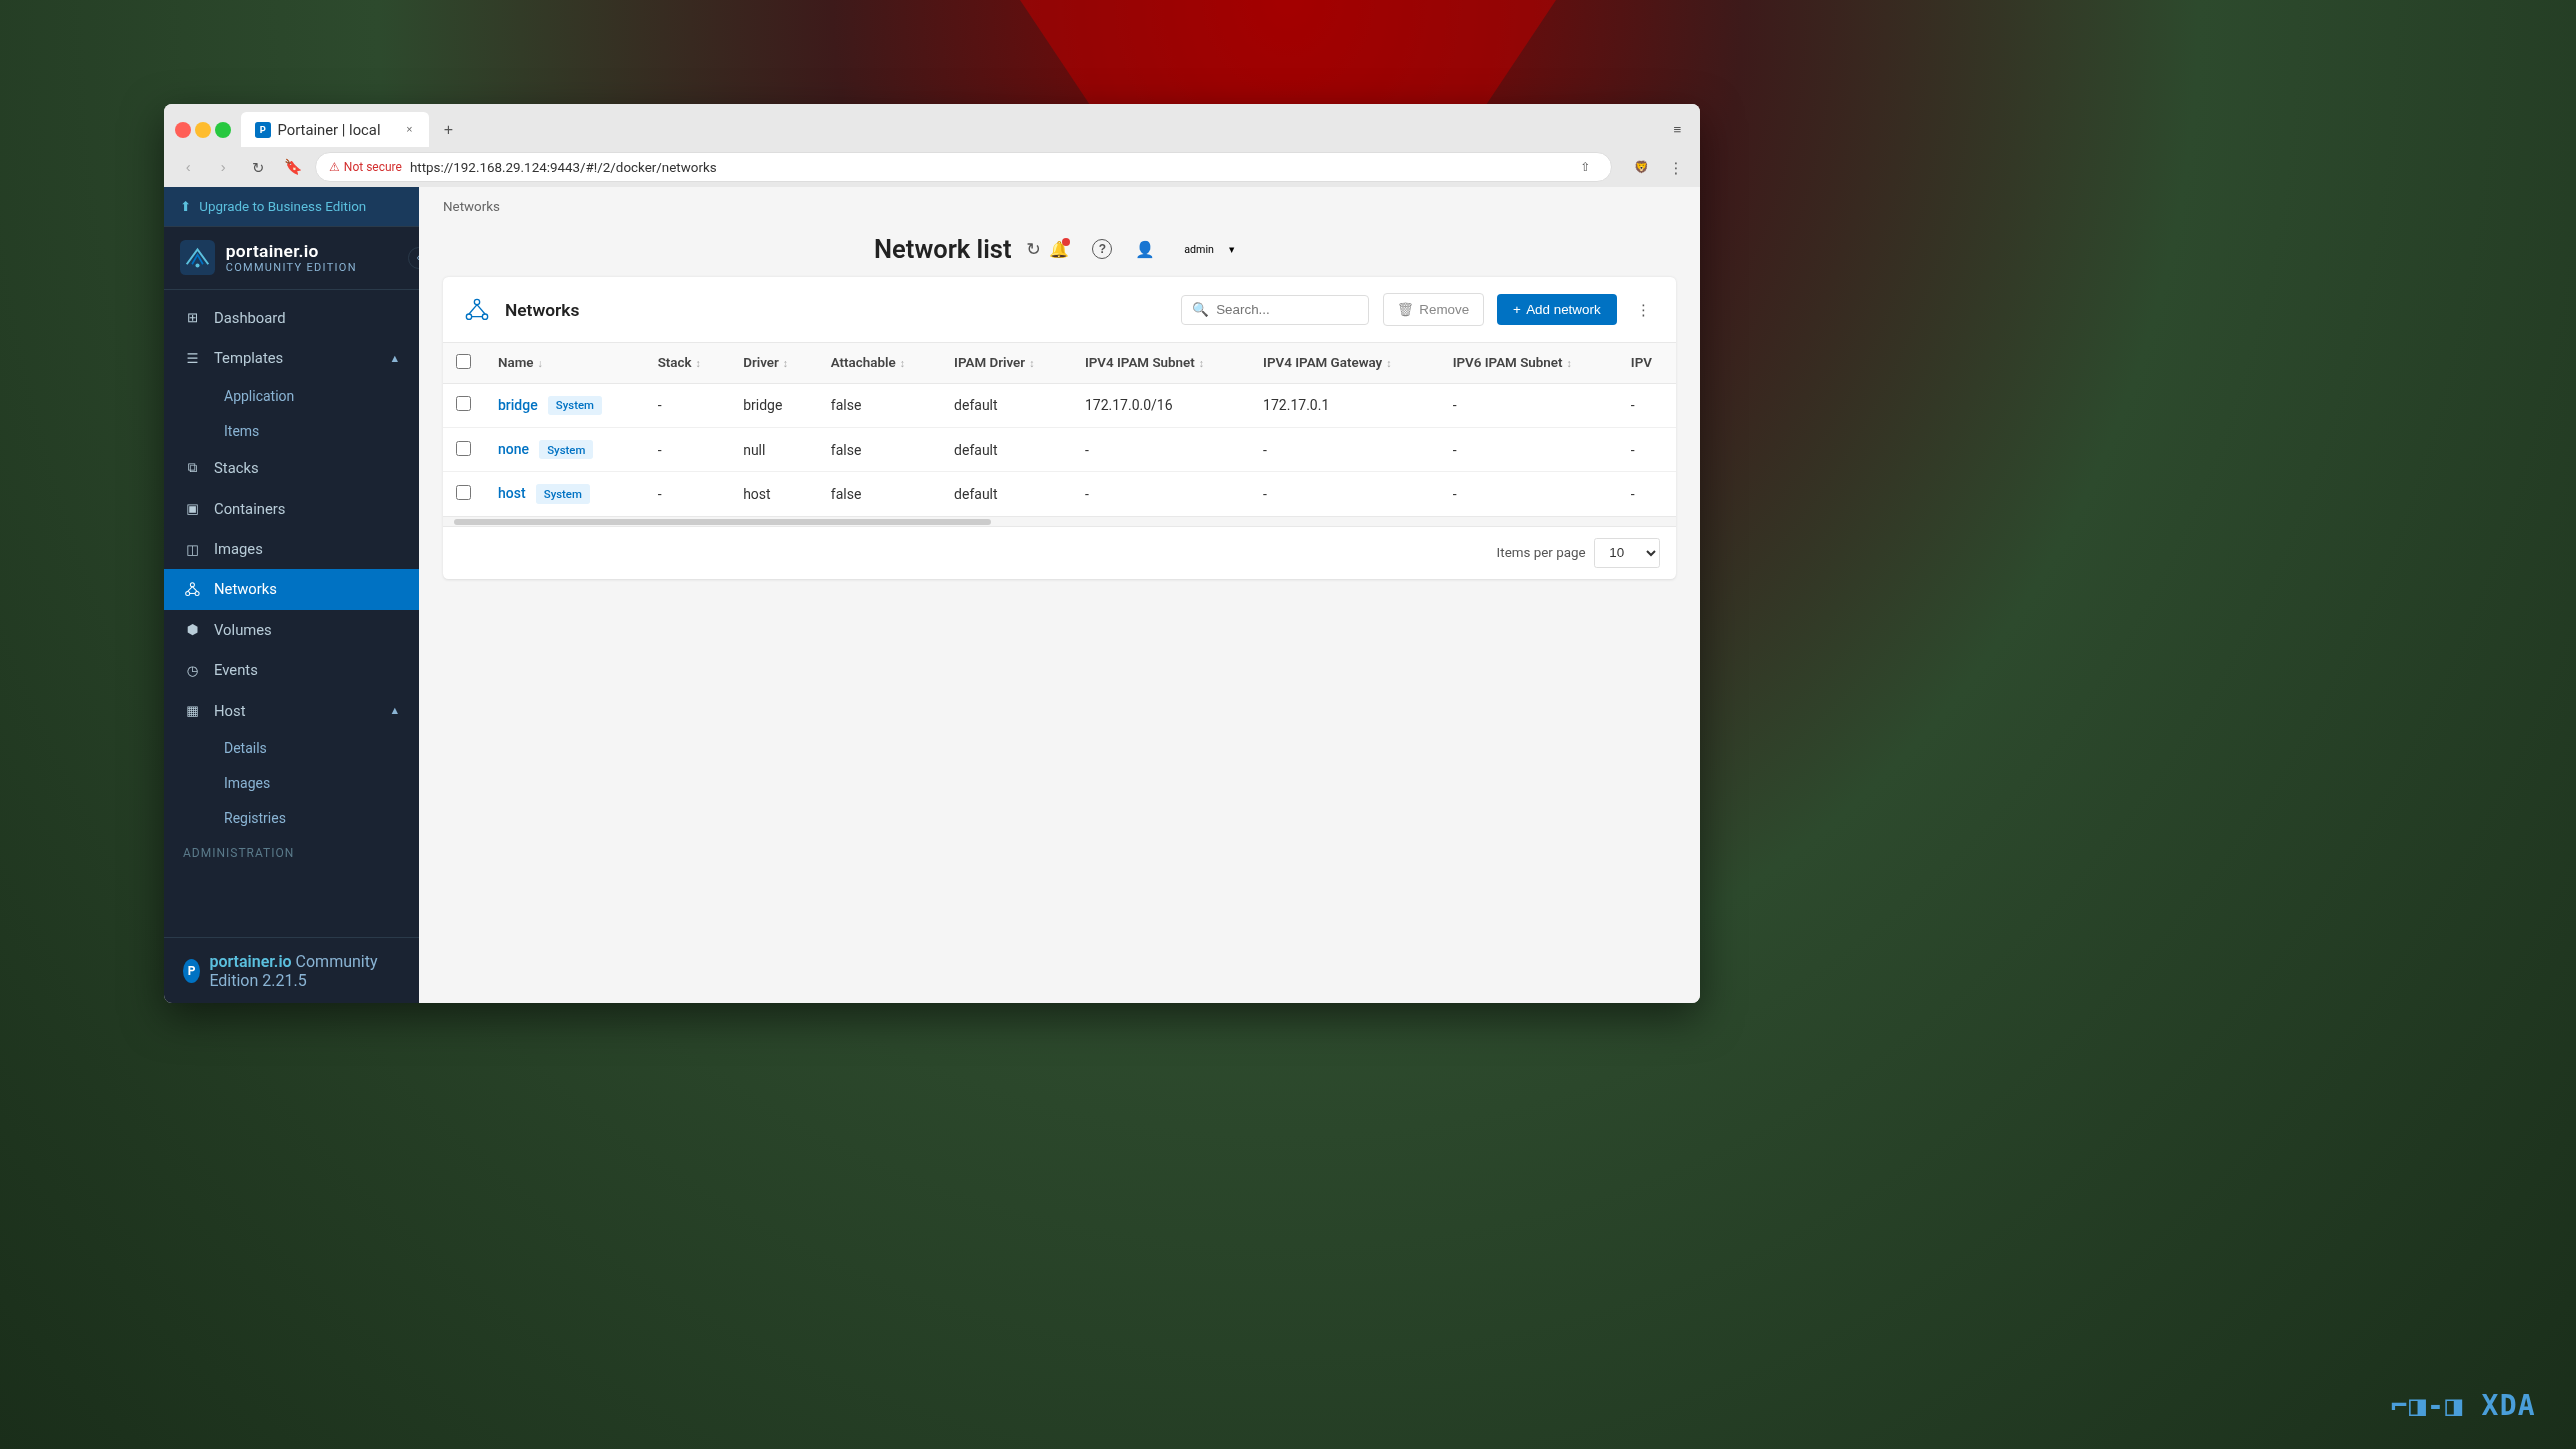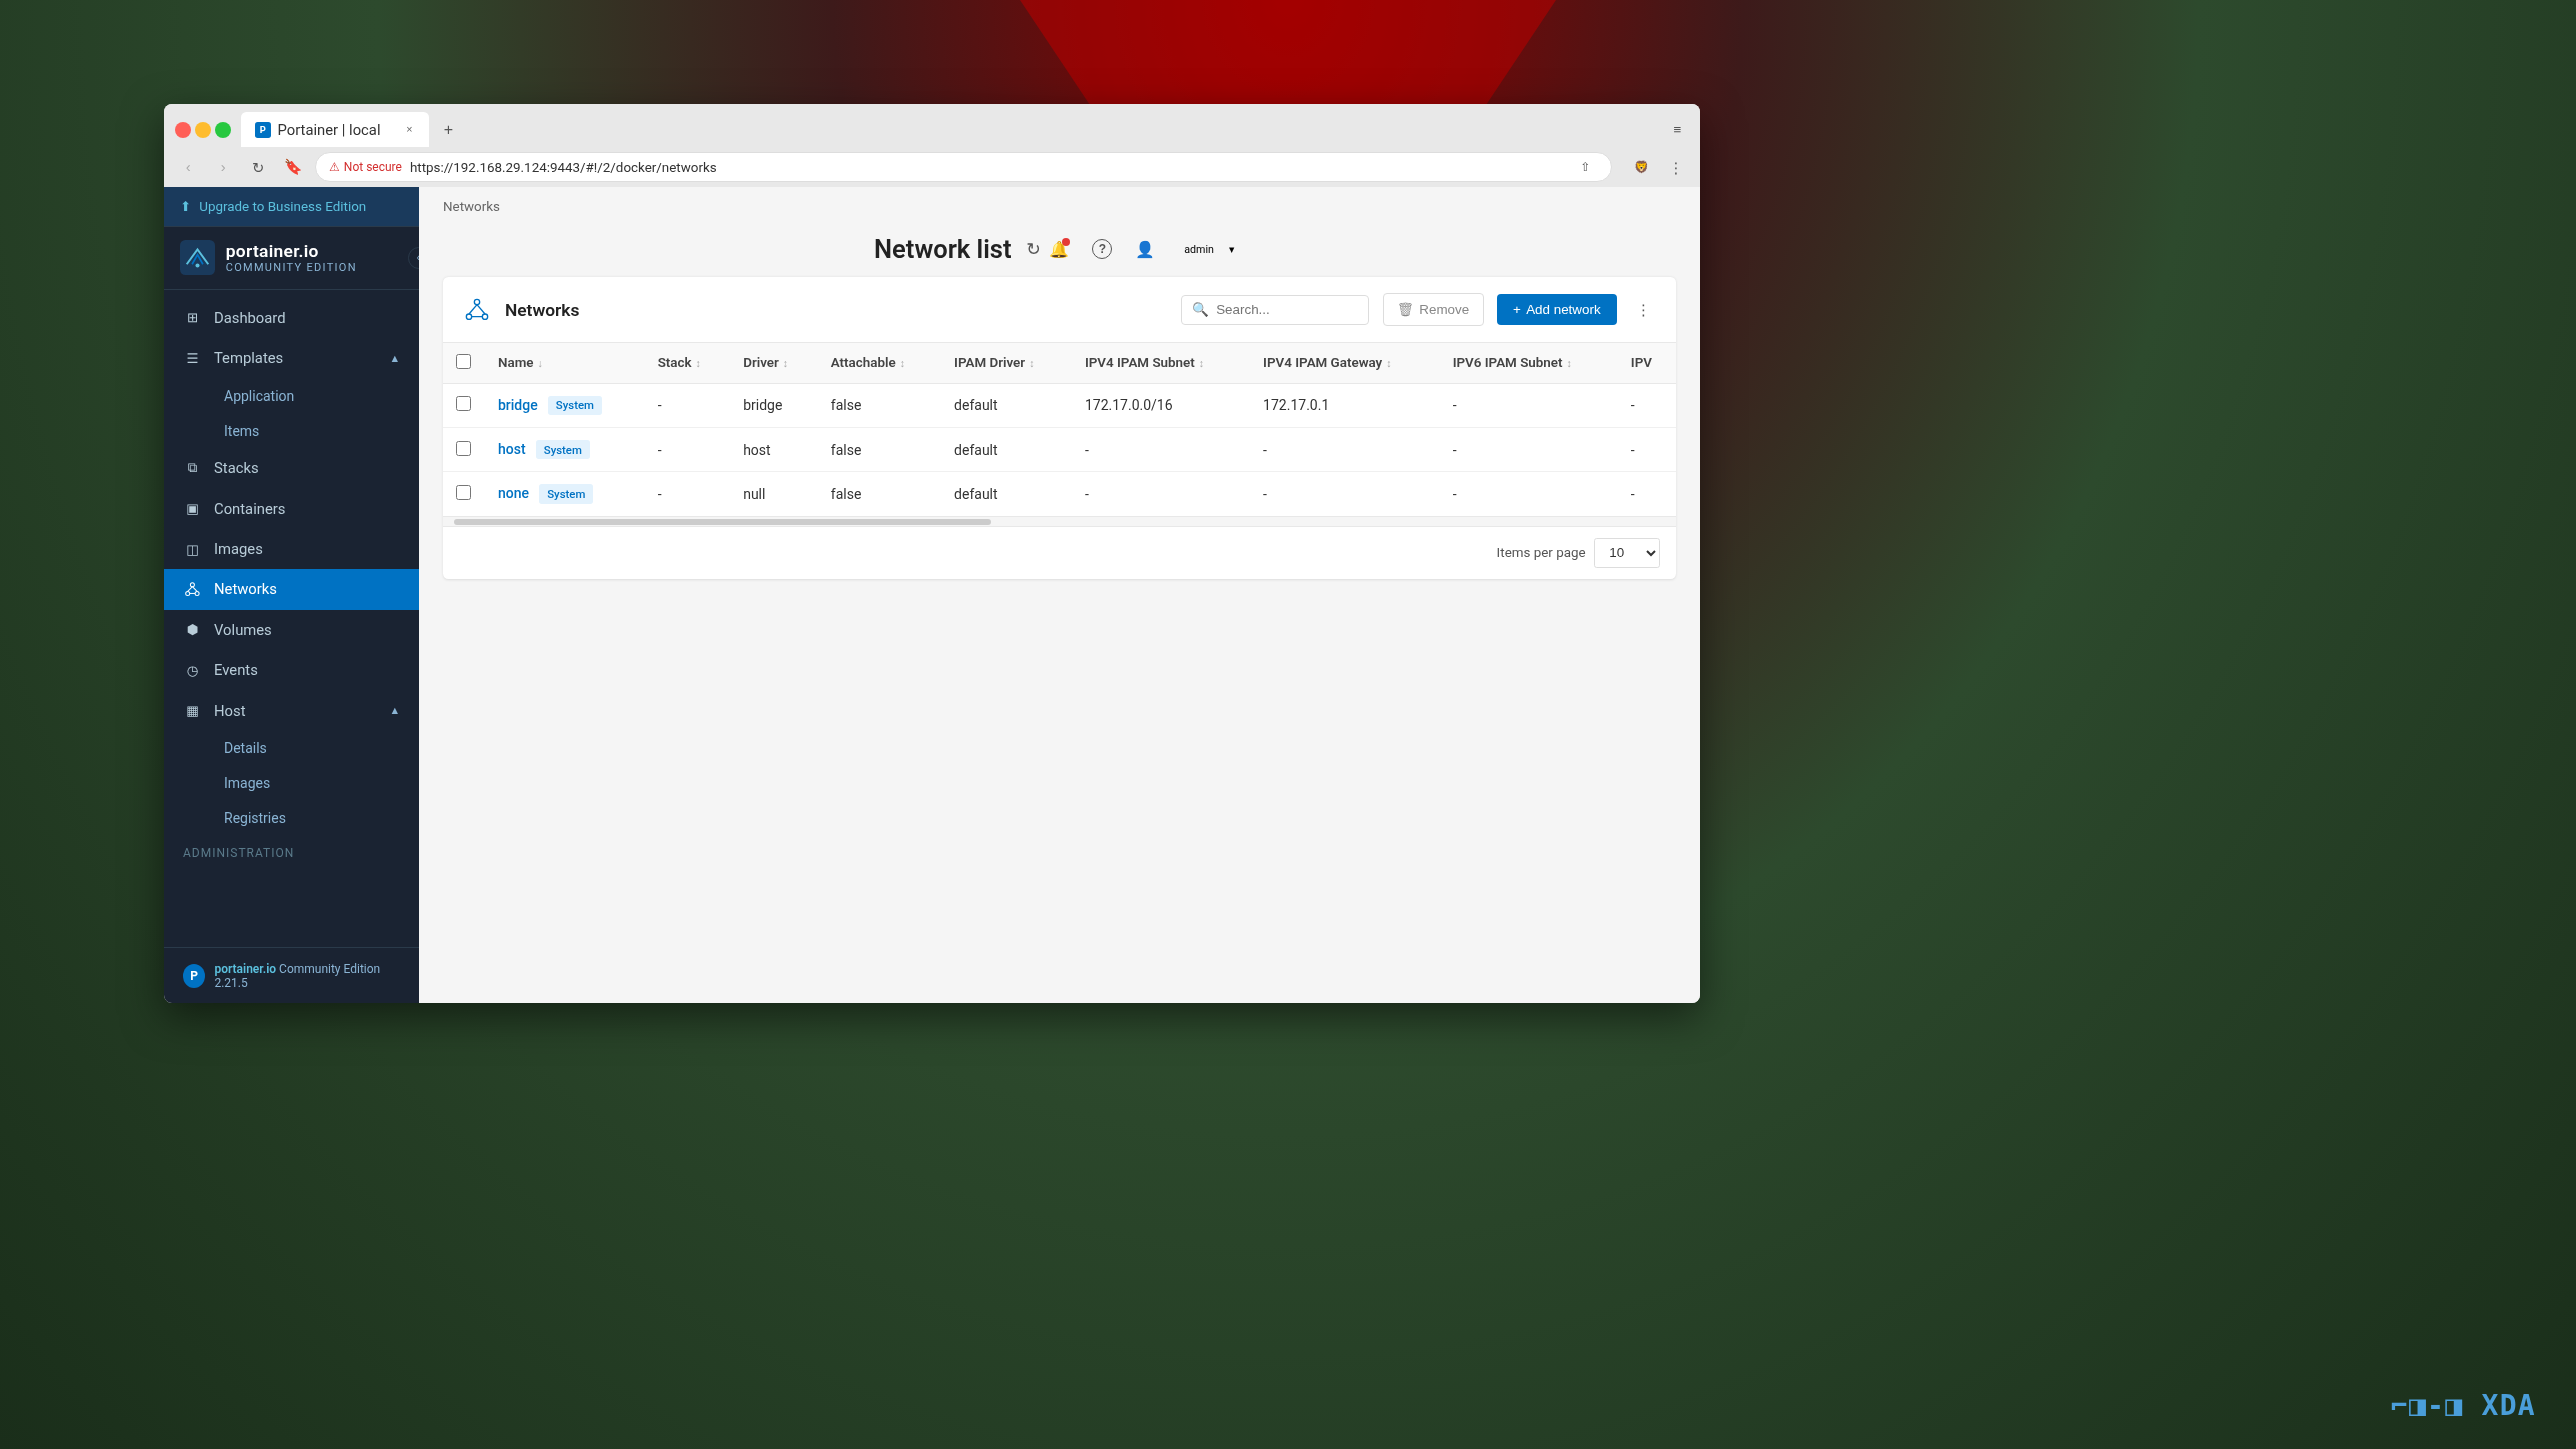--- a/index.html
+++ b/index.html
@@ -375,21 +375,21 @@
       display: flex;
       align-items: center;
       justify-content: center;
       color: white;
       font-size: 12px;
       font-weight: bold;
     }
 
     .footer-text {
       color: #8ab4d4;
-      font-size: 12px;
+      font-size: 16px;
     }
 
     .footer-brand {
       color: #5bc0de;
       font-weight: 600;
     }
 
     
     .main-content {
       flex: 1;
@@ -977,43 +977,43 @@
                 <td>172.17.0.1</td>
                 <td class="dash-value">-</td>
                 <td class="dash-value">-</td>
               </tr>
 
               <tr>
                 <td class="checkbox-cell">
                   <input type="checkbox" class="row-checkbox" style="">
                 </td>
                 <td>
-                  <a href="#" class="network-link">host</a>
+                  <a href="#" class="network-link">none</a>
                   <span class="system-badge">System</span>
                 </td>
                 <td class="dash-value">-</td>
-                <td>host</td>
+                <td>null</td>
                 <td>false</td>
                 <td>default</td>
                 <td class="dash-value">-</td>
                 <td class="dash-value">-</td>
                 <td class="dash-value">-</td>
                 <td class="dash-value">-</td>
               </tr>
 
               <tr>
                 <td class="checkbox-cell">
                   <input type="checkbox" class="row-checkbox" style="">
                 </td>
                 <td>
-                  <a href="#" class="network-link">none</a>
+                  <a href="#" class="network-link">host</a>
                   <span class="system-badge">System</span>
                 </td>
                 <td class="dash-value">-</td>
-                <td>null</td>
+                <td>host</td>
                 <td>false</td>
                 <td>default</td>
                 <td class="dash-value">-</td>
                 <td class="dash-value">-</td>
                 <td class="dash-value">-</td>
                 <td class="dash-value">-</td>
               </tr>
             </tbody>
           </table>
         </div>

